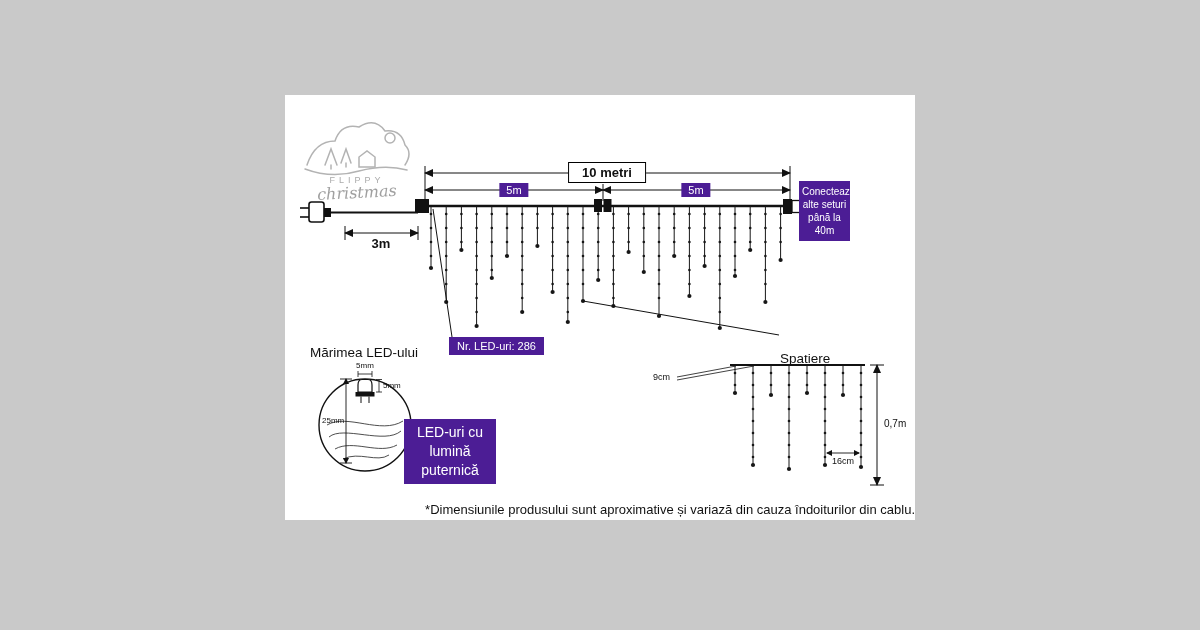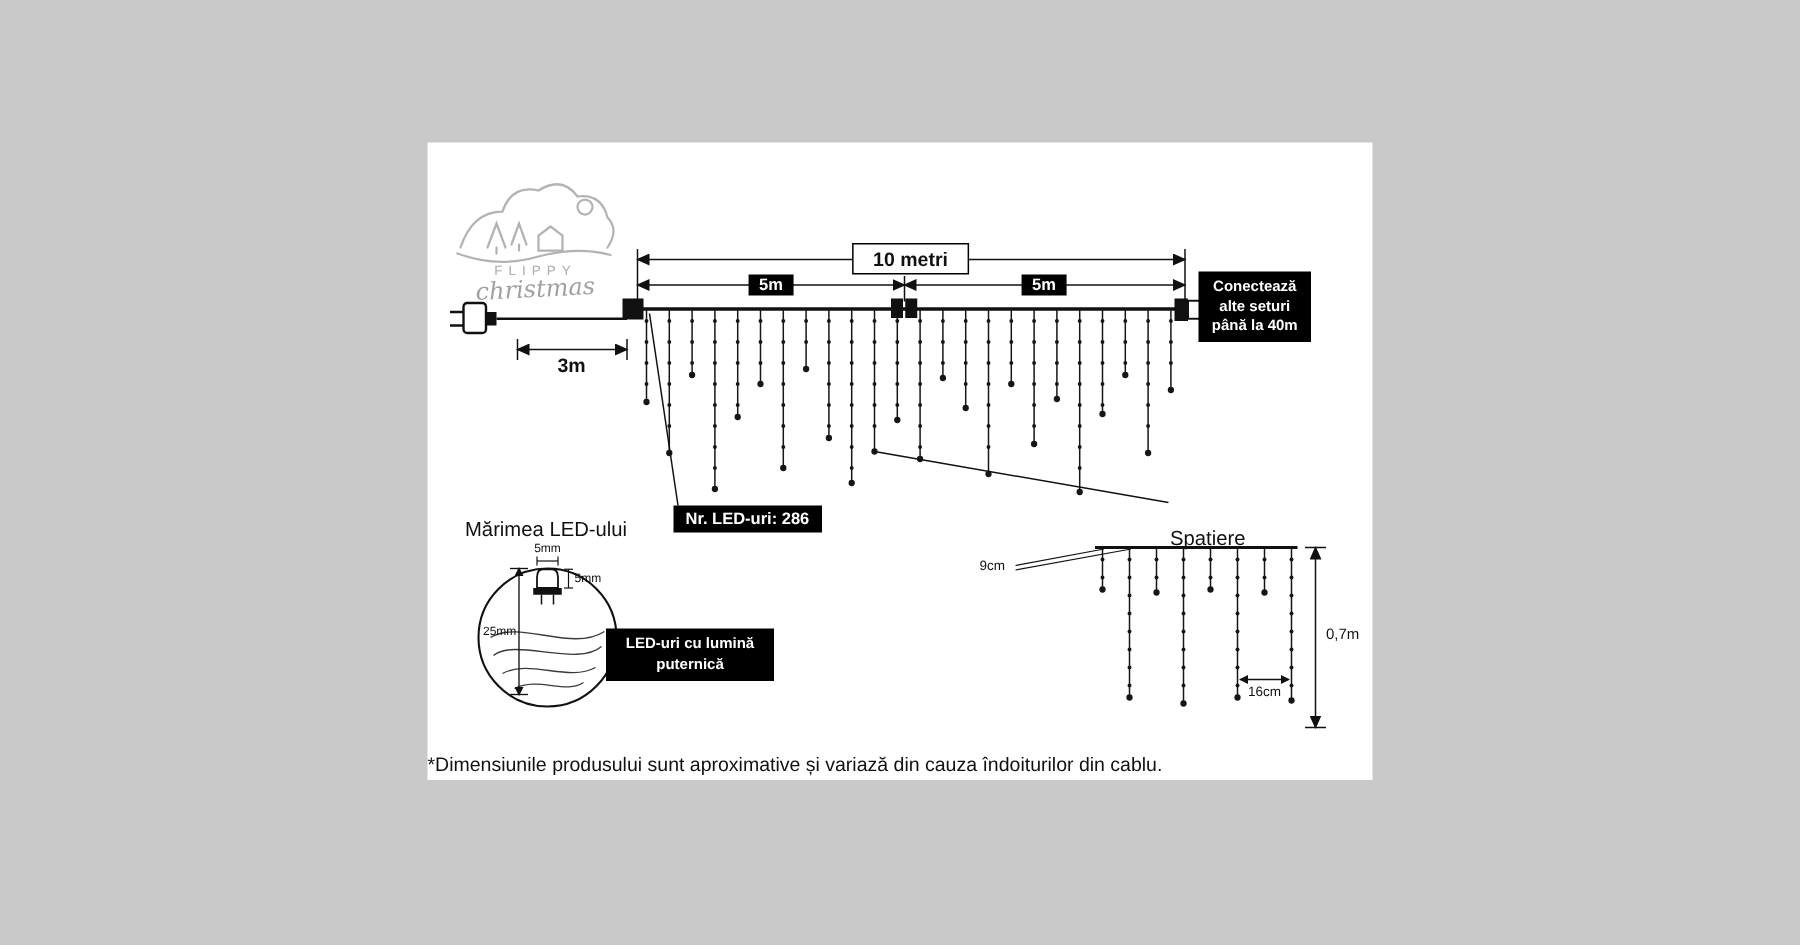--- a/index.html
+++ b/index.html
@@ -8,30 +8,30 @@
 
   .panel { position:absolute; left:285px; top:95px; width:630px; height:425px; background:#ffffff; }
   .layer { position:absolute; left:0; top:0; width:630px; height:425px; }
 
   .title { position:absolute; left:0; right:0; top:16px; text-align:center;
            font-size:28px; font-weight:bold; letter-spacing:.5px; }
   .ctr { transform:translateX(-50%); }
 
   .box-white { position:absolute; background:#fff; border:1.5px solid #000;
                font-size:13px; font-weight:bold; padding:2px 13px; white-space:pre-line; }
-  .box-black { position:absolute; background:#000000; color:#fff; font-weight:bold;
+  .box-black { position:absolute; background:#4c1d95; color:#fff; font-weight:normal;
                white-space:pre-line; }
 
   .lbl-3m   { position:absolute; font-size:13px; font-weight:bold; }
   .sec-title{ position:absolute; font-size:13.5px; }
   .tiny     { position:absolute; font-size:8px; }
   .small    { position:absolute; font-size:9px; }
   .meas     { position:absolute; font-size:10px; }
 
-  .footnote { position:absolute; left:0; right:0; top:407px; text-align:left; font-size:13px; }
+  .footnote { position:absolute; left:0; right:0; top:407px; text-align:right; font-size:13px; }
 
   .logo { position:absolute; left:12px; top:12px; width:120px; height:96px; }
 </style>
 </head>
 <body>
 
 <div class="panel">
 
   <svg class="layer" viewBox="0 0 630 425">
     <defs>
@@ -372,35 +372,35 @@
 
 
   <div class="box-white ctr" style="left:322px; top:67px;">10 metri</div>
 
   <div class="box-black ctr" style="left:229px; top:88px; font-size:11px; padding:1px 7px;">5m</div>
 
   <div class="box-black ctr" style="left:411px; top:88px; font-size:11px; padding:1px 7px;">5m</div>
 
   <div class="lbl-3m ctr" style="left:96px; top:141px;">3m</div>
 
-  <div class="box-black" style="left:514px; top:86px; width:75px; font-size:10px; padding:4px 3px; text-align:center; line-height:1.3;">Conectează
+  <div class="box-black" style="left:514px; top:86px; width:51px; font-size:10px; padding:4px 3px; text-align:center; line-height:1.3;">Conectează
 alte seturi
 până la 40m</div>
 
   <div class="box-black" style="left:164px; top:242px; font-size:11px; padding:3px 8px;">Nr. LED-uri: 286</div>
 
   <div class="sec-title" style="left:25px; top:250px;text-align:right;">Mărimea LED-ului</div>
 
   <div class="tiny ctr" style="left:80px; top:266px;">5mm</div>
 
   <div class="tiny" style="left:98px; top:286px;">5mm</div>
 
   <div class="tiny" style="left:37px; top:321px;">25mm</div>
 
-  <div class="box-black" style="left:119px; top:324px; width:112px; font-size:10px; padding:4px 4px; text-align:center; line-height:1.35;">LED-uri cu lumină
+  <div class="box-black" style="left:119px; top:324px; width:92px; font-size:14px; padding:4px 4px; text-align:center; line-height:1.35;">LED-uri cu lumină
 puternică</div>
 
   <div class="sec-title" style="left:495px; top:256px;">Spațiere</div>
 
   <div class="small" style="left:368px; top:277px;text-align:right;">9cm</div>
 
   <div class="small ctr" style="left:558px; top:361px;">16cm</div>
 
   <div class="meas" style="left:599px; top:323px;">0,7m</div>
 

